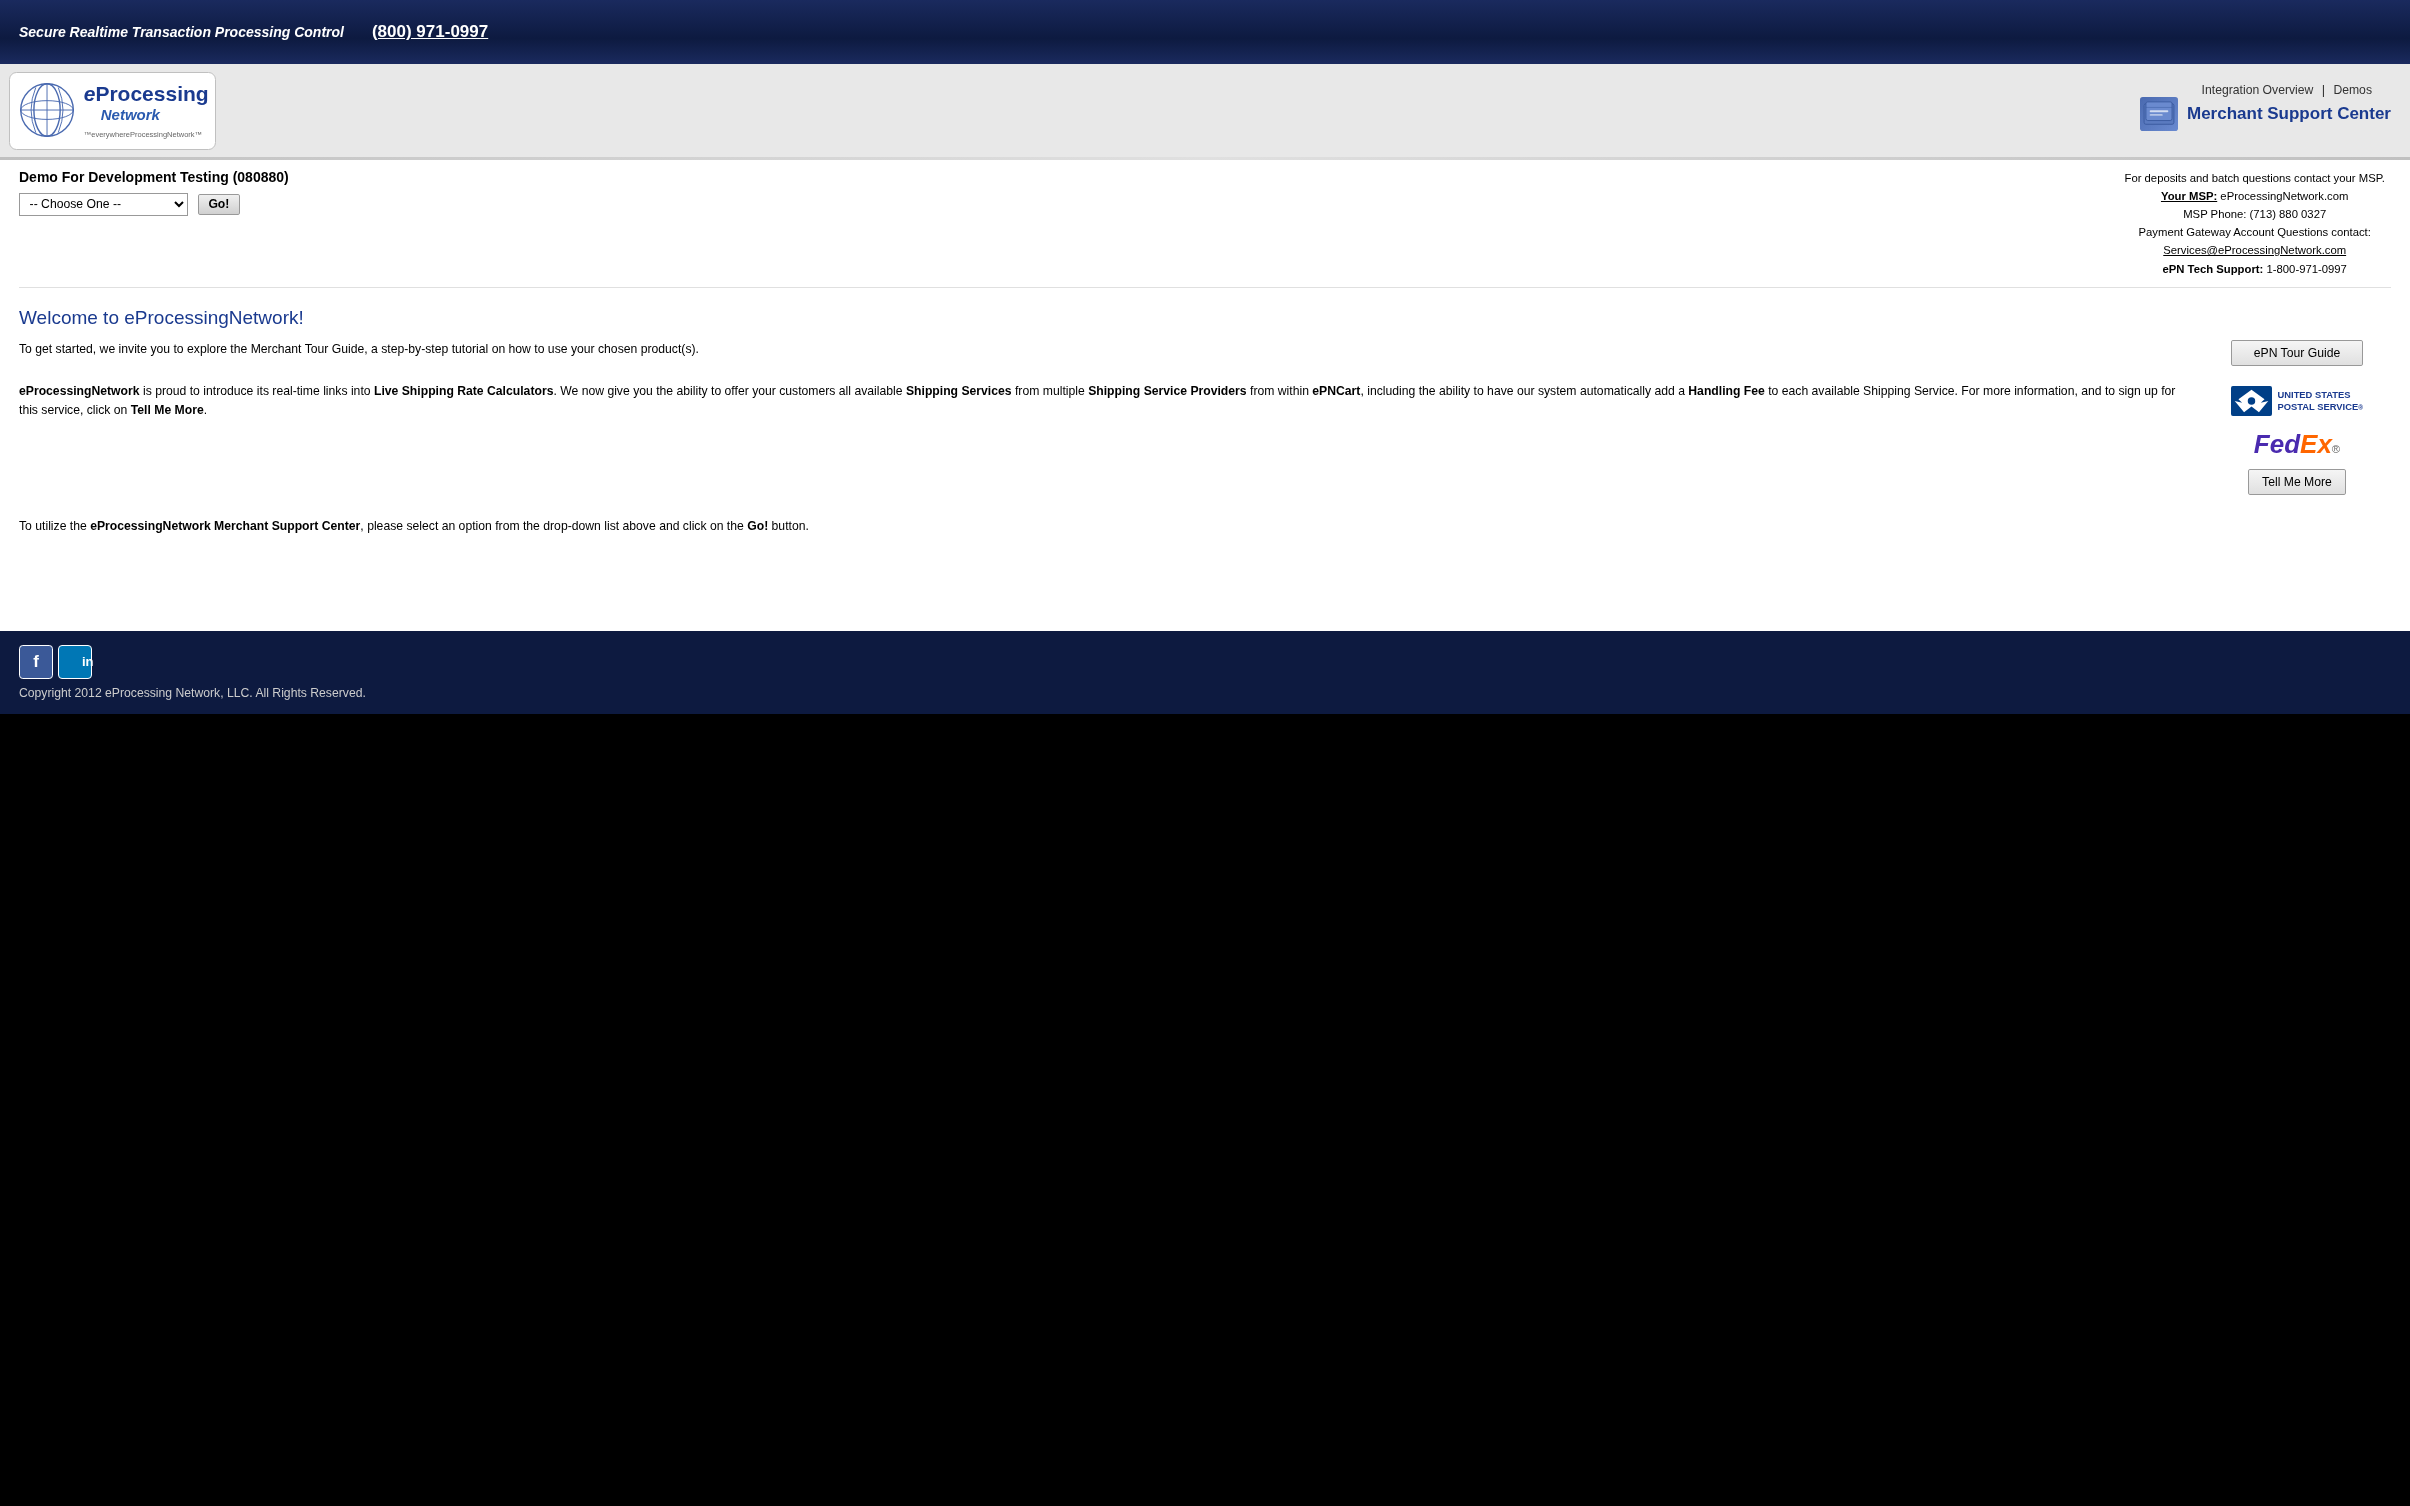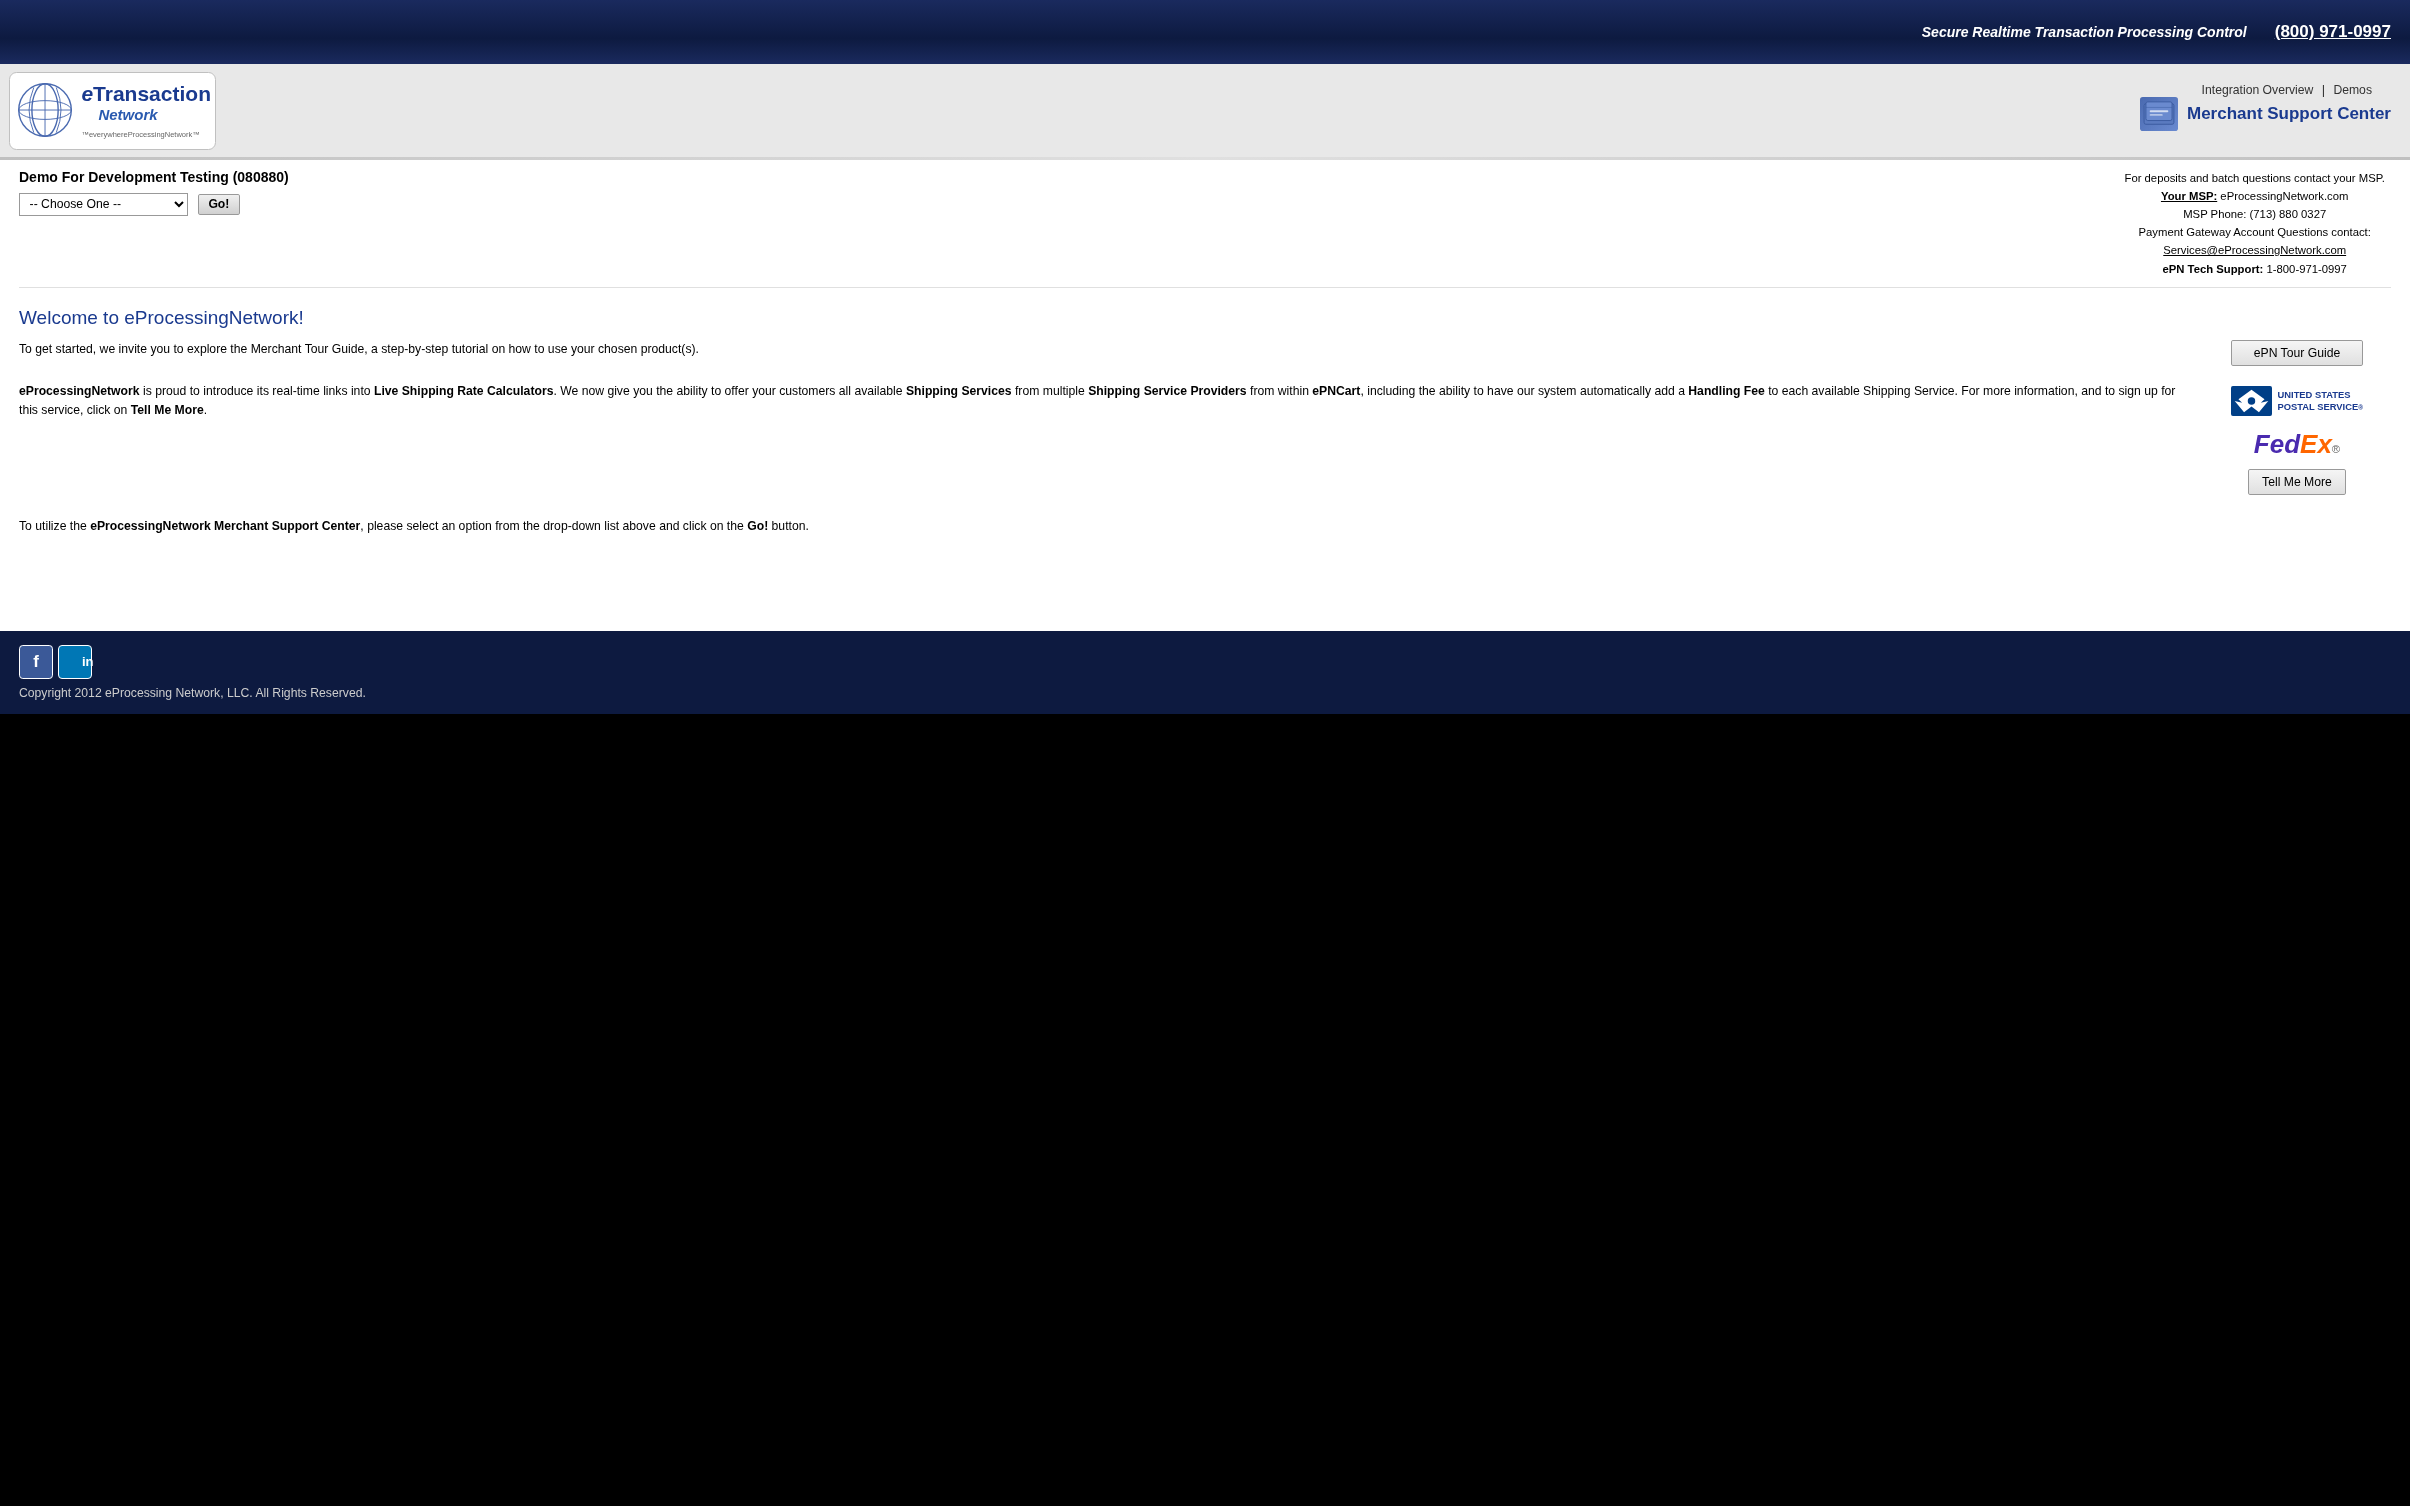--- a/index.html
+++ b/index.html
@@ -4,21 +4,21 @@
   <style>
     * { margin: 0; padding: 0; box-sizing: border-box; }
     body { font-family: Arial, sans-serif; font-size: 13px; background: #000; color: #000; }
 
     
     .top-banner {
       background: linear-gradient(180deg, #1a2a5e 0%, #0d1a40 60%, #1a2a5e 100%);
       padding: 22px 19px;
       display: flex;
       align-items: center;
-      justify-content: flex-end;
+      justify-content: flex-start;
       min-height: 34px;
     }
     .top-banner-text {
       color: #fff;
       font-style: italic;
       font-weight: bold;
       font-size: 14px;
       margin-right: 28px;
     }
     .top-banner-phone {
@@ -297,21 +297,21 @@
         <ellipse cx="32" cy="32" rx="14" ry="28" fill="none" stroke="#4a6ab0" stroke-width="1.5"></ellipse>
         <ellipse cx="32" cy="32" rx="28" ry="10" fill="none" stroke="#4a6ab0" stroke-width="1"></ellipse>
         <line x1="4" y1="32" x2="60" y2="32" stroke="#4a6ab0" stroke-width="1"></line>
         <line x1="32" y1="4" x2="32" y2="60" stroke="#4a6ab0" stroke-width="1"></line>
 
         <path d="M 20 8 Q 10 32 20 56" fill="none" stroke="#4a6ab0" stroke-width="1"></path>
         <path d="M 44 8 Q 54 32 44 56" fill="none" stroke="#4a6ab0" stroke-width="1"></path>
       </svg>
       <div style="margin-left:5.6px;">
         <div style="font-size:21px; color:#1a3a8f; line-height:1.1;">
-          <span style="font-style:italic; font-weight:bold;">e</span><span style="font-weight:bold;">Transaction</span>
+          <span style="font-style:italic; font-weight:bold;">e</span><span style="font-weight:bold;">Processing</span>
         </div>
         <div style="font-size:15px; color:#2a5aaf; font-style:italic; font-weight:bold; margin-left:17px;">Network</div>
         <div style="font-size:7.5px; color:#666; margin-top:7px;">™everywhereProcessingNetwork™</div>
       </div>
     </div>
   </div>
 
   <div style="flex:1; display:flex; flex-direction:column; align-items:flex-end; padding-right:19px;">
     <div class="nav-links">
       <a href="#">Integration Overview</a>

